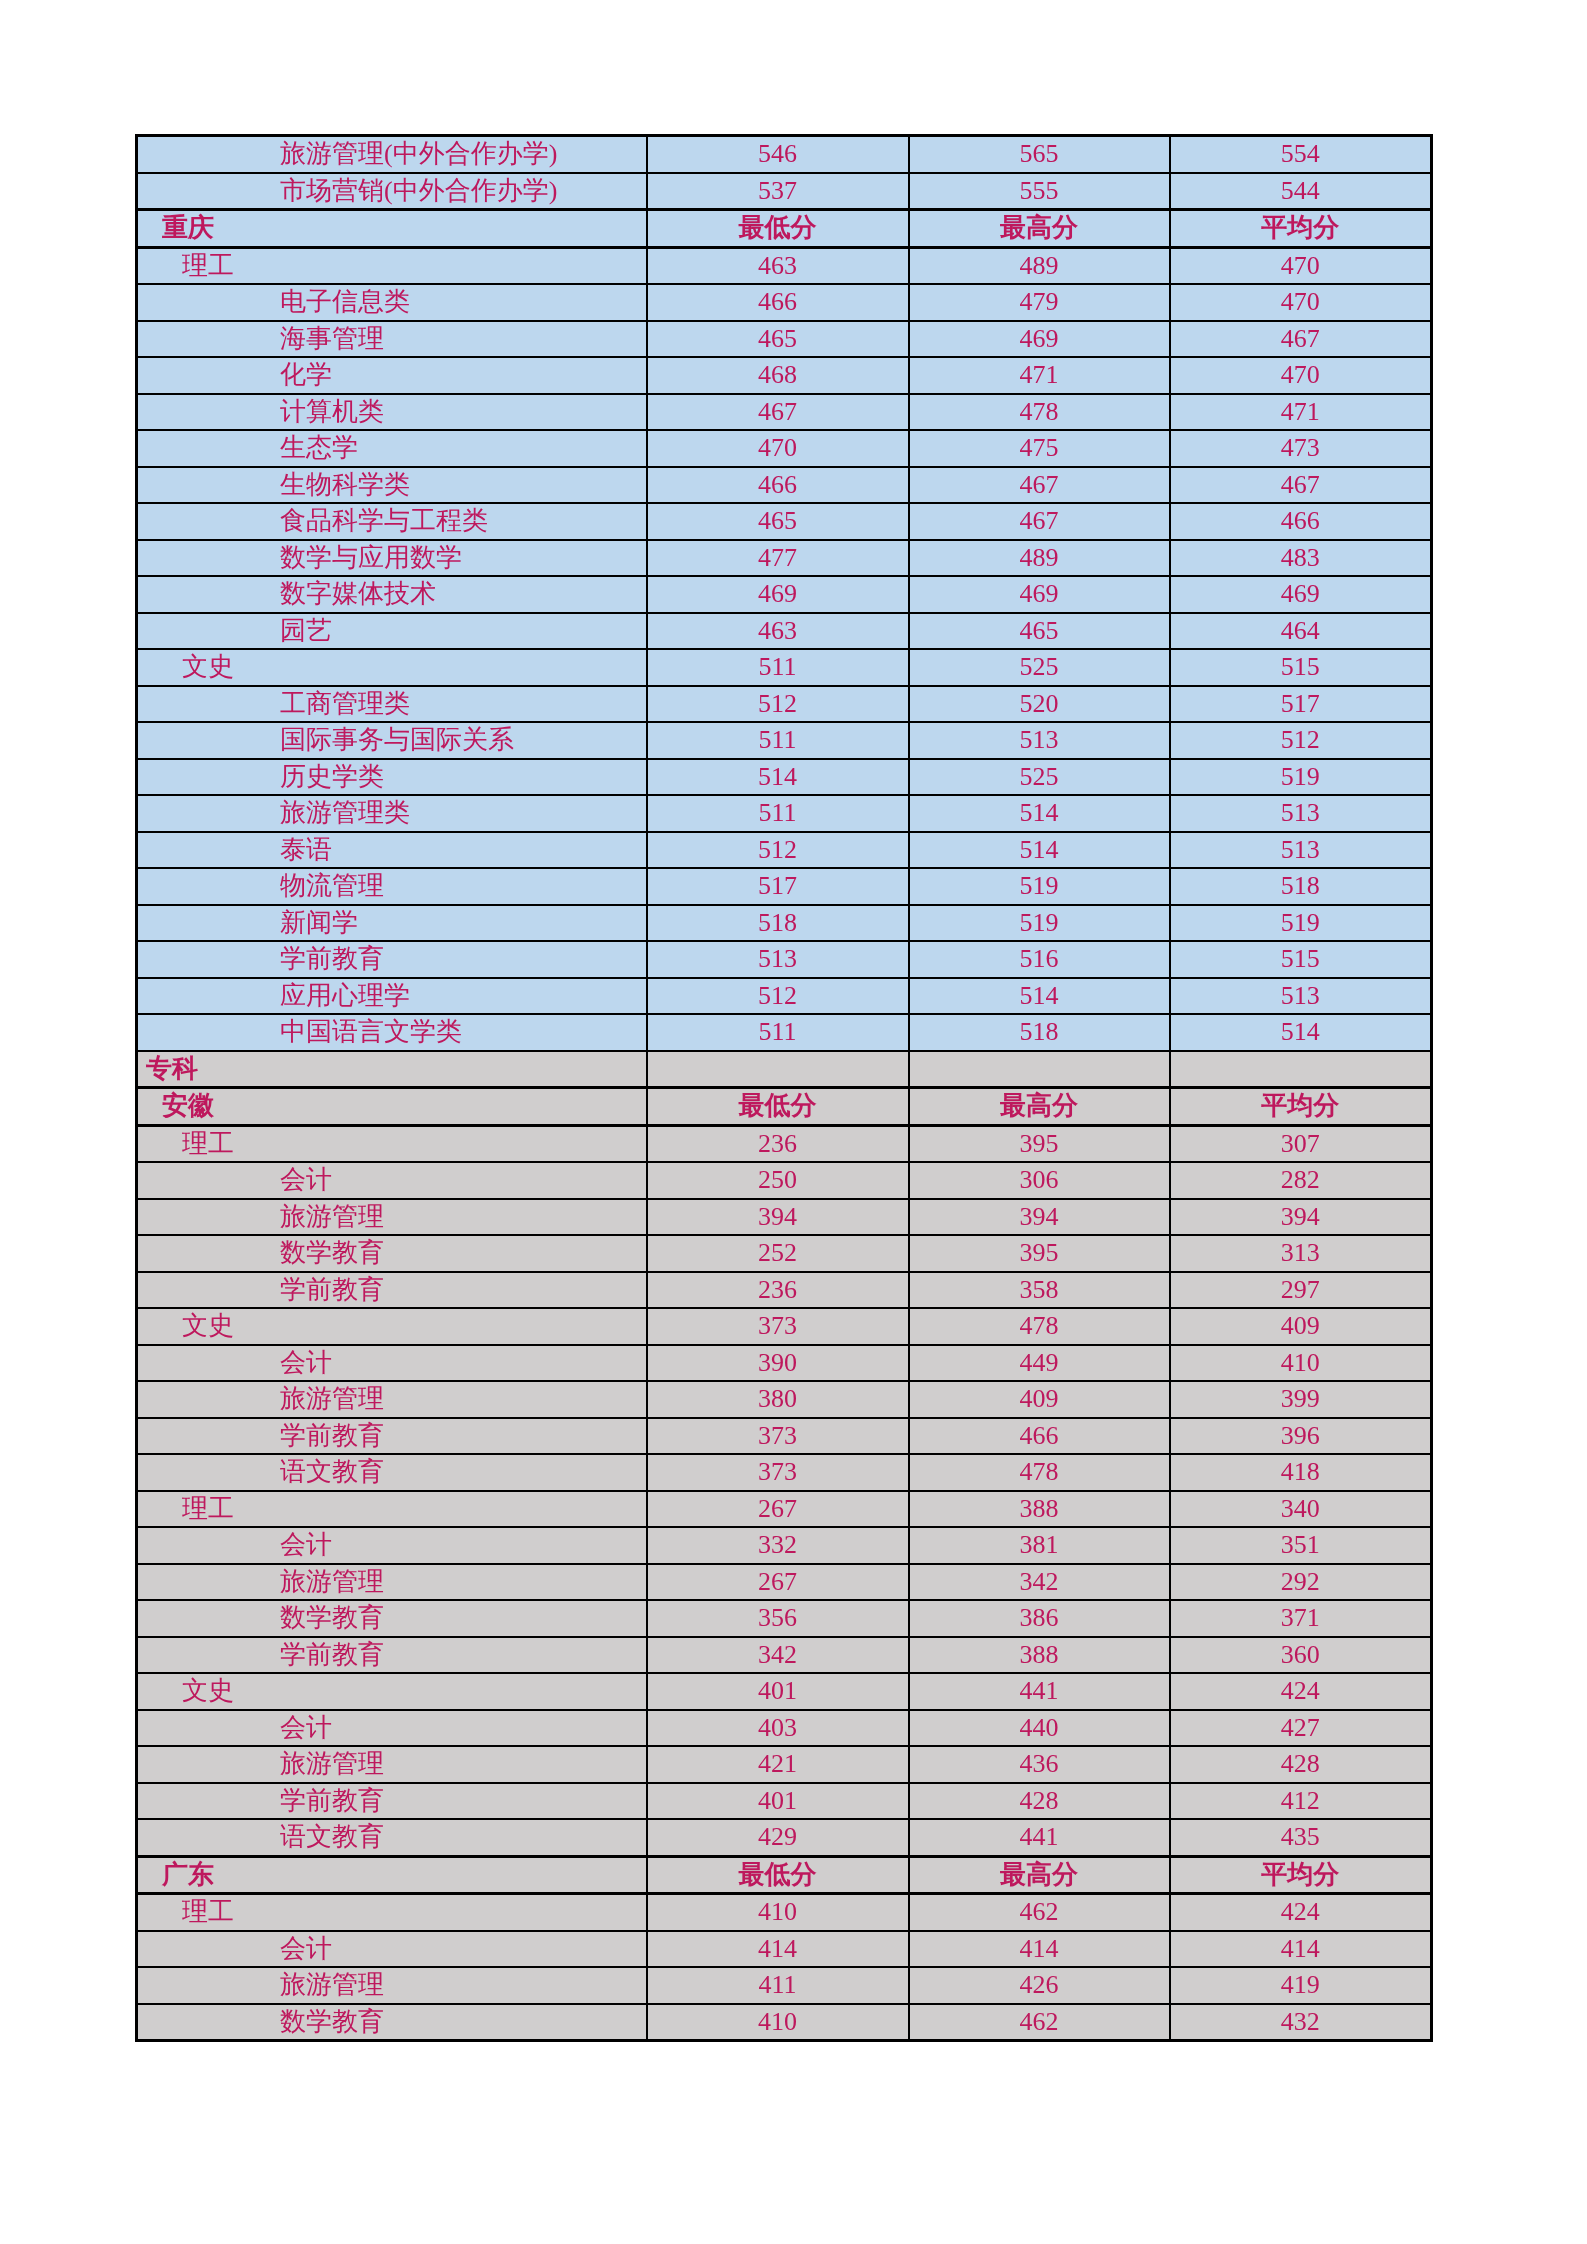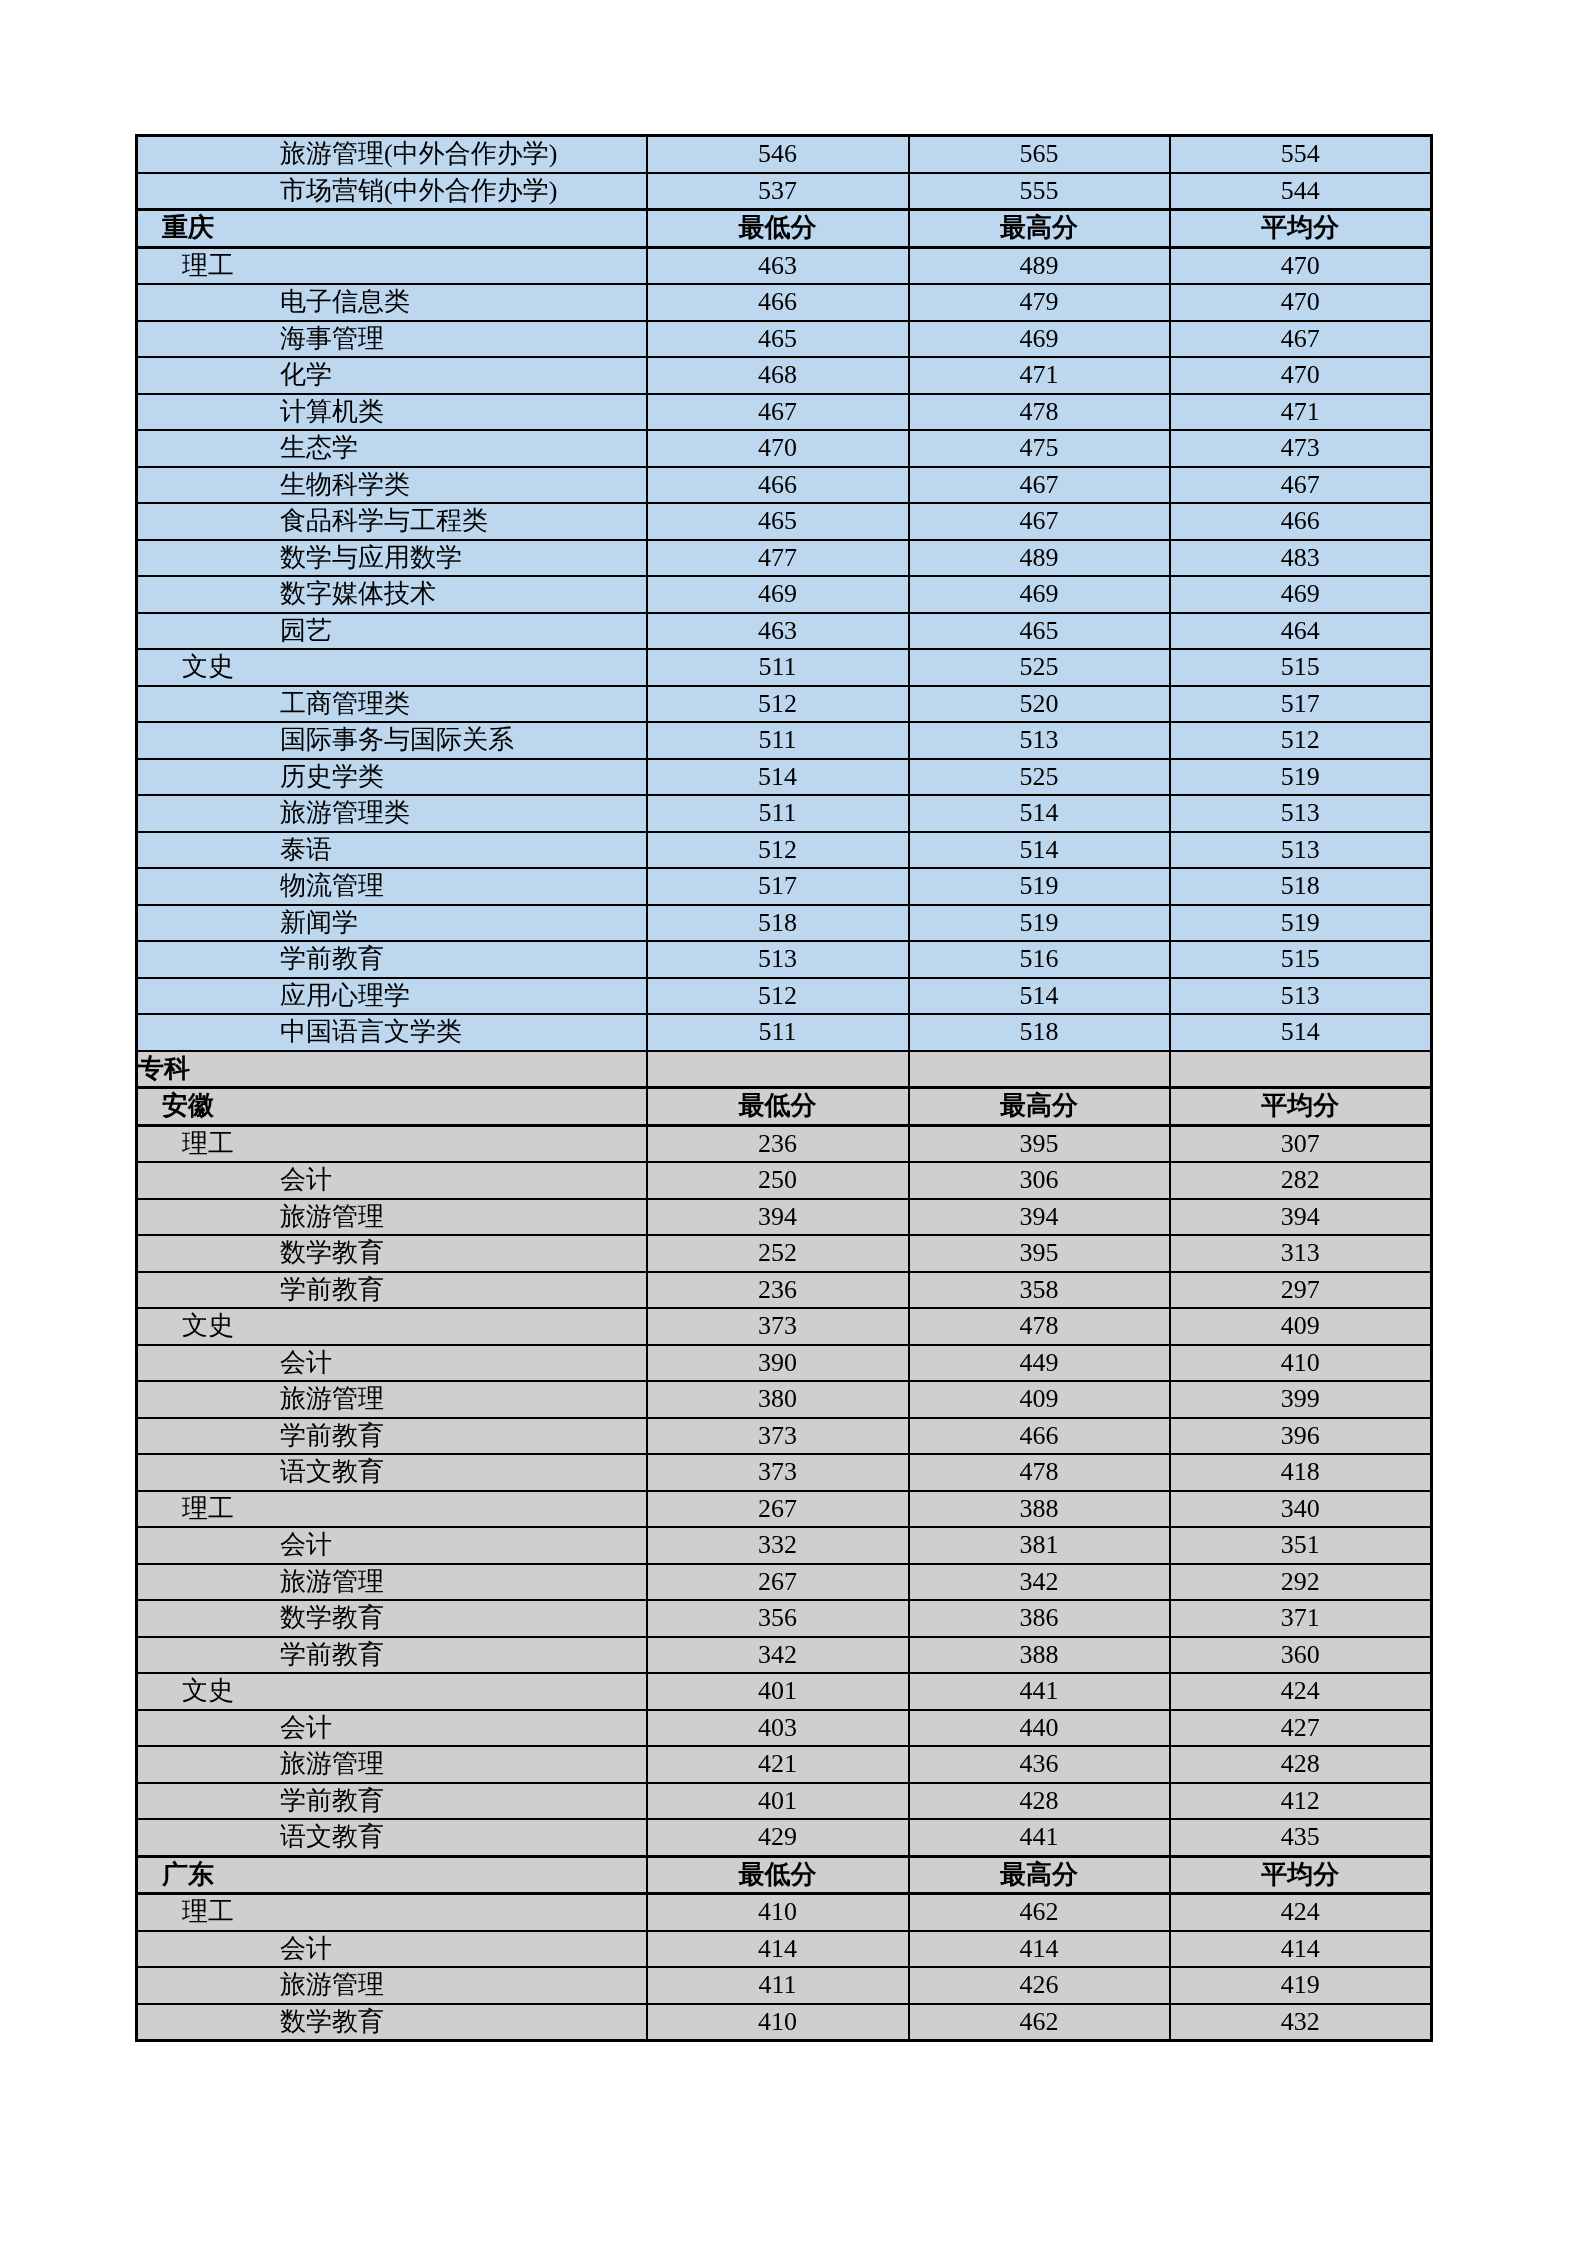--- a/index.html
+++ b/index.html
@@ -7,21 +7,21 @@
     padding: 0;
     background: #ffffff;
   }
   .page {
     position: relative;
     width: 1587px;
     height: 2244px;
     background: #ffffff;
     overflow: hidden;
     font-family: "Liberation Serif", "DejaVu Serif", serif;
-    color: #000000;
+    color: #be185d;
   }
   table.score-table {
     position: absolute;
     left: 135px;
     top: 134px;
     width: 1295px;
     border-collapse: collapse;
     table-layout: fixed;
     border: 3px solid #000000;
   }
@@ -40,21 +40,21 @@
   tr.bg-gray td { background: #D0CECE; }
   
   tr.hdr td {
     font-weight: 700;
     border-top: 3px solid #000000;
     border-bottom: 3px solid #000000;
   }
   tr.bold-row td { font-weight: 700; }
   
   td.c-name { text-align: left; }
-  td.c-name.lvl-root     { padding-left: 0; }
+  td.c-name.lvl-root     { padding-left: 8px; }
   td.c-name.lvl-province { padding-left: 24px; }
   td.c-name.lvl-stream   { padding-left: 44px; }
   td.c-name.lvl-major    { padding-left: 142px; }
   
   td.c-val { text-align: center; }
 </style>
 </head>
 <body>
 
 <div class="page">

